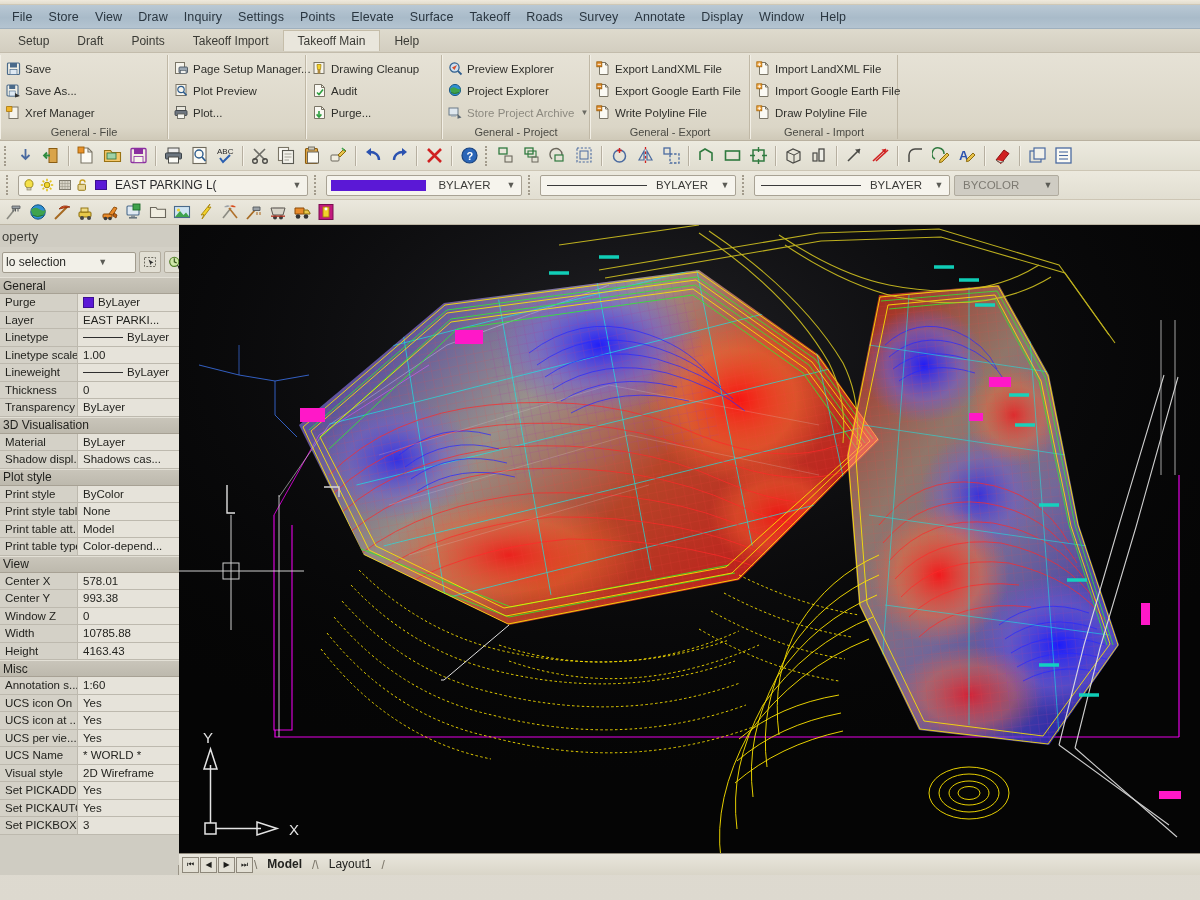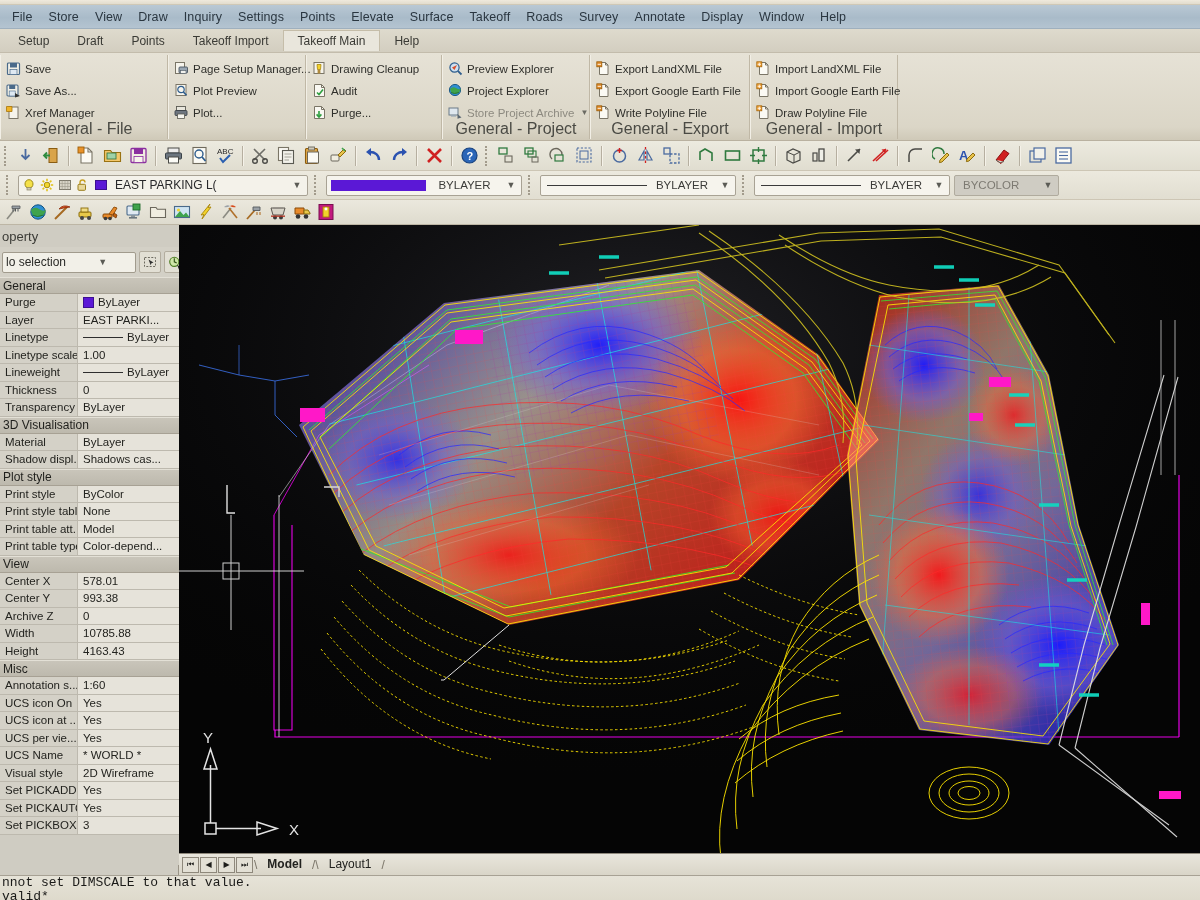--- a/index.html
+++ b/index.html
@@ -61,21 +61,21 @@
   }
   .panel .items { display:flex; flex-direction:column; gap:1px; }
   .pitem {
     display:flex; align-items:center; gap:4px;
     font-size:11.5px; color:#2f2f2b; height:21px; padding:0 4px 0 1px;
     white-space:nowrap;
   }
   .pitem.dim { color:#8d8a80; }
   .ptitle {
     position:absolute; bottom:1px; left:0; right:0;
-    text-align:center; font-size:16px; color:#4a4a44;
+    text-align:center; font-size:11px; color:#4a4a44;
   }
   .caret { font-size:8px; color:#6a6a62; margin-left:2px; }
 
   
   .ic { width:15px; height:15px; flex:0 0 15px; position:relative; display:inline-block; }
   .ic svg { display:block; }
 
   
   .tb1 {
     position:absolute; left:0; top:141px; width:1200px; height:30px;
@@ -1034,21 +1034,21 @@
             <span>578.01</span>
           </div>
         </div>
         <div class="prow">
           <div class="pk">Center Y</div>
           <div class="pv">
             <span>993.38</span>
           </div>
         </div>
         <div class="prow">
-          <div class="pk">Archive Z</div>
+          <div class="pk">Window Z</div>
           <div class="pv">
             <span>0</span>
           </div>
         </div>
         <div class="prow">
           <div class="pk">Width</div>
           <div class="pv">
             <span>10785.88</span>
           </div>
         </div>
@@ -1416,18 +1416,14 @@
       <div class="navb">▶</div>
       <div class="navb">⏭</div>
       <span class="tabslash">\</span>
       <div class="tabitem active">Model</div>
       <span class="tabslash">/</span>
       <span class="tabslash">\</span>
       <div class="tabitem">Layout1</div>
       <span class="tabslash">/</span>
     </div>
 
-  <div class="cmdline" id="cmdline">
-      <div>nnot set DIMSCALE to that value.</div>
-      <div>valid*</div>
-    </div>
 
 </div>
 
 </body></html>

